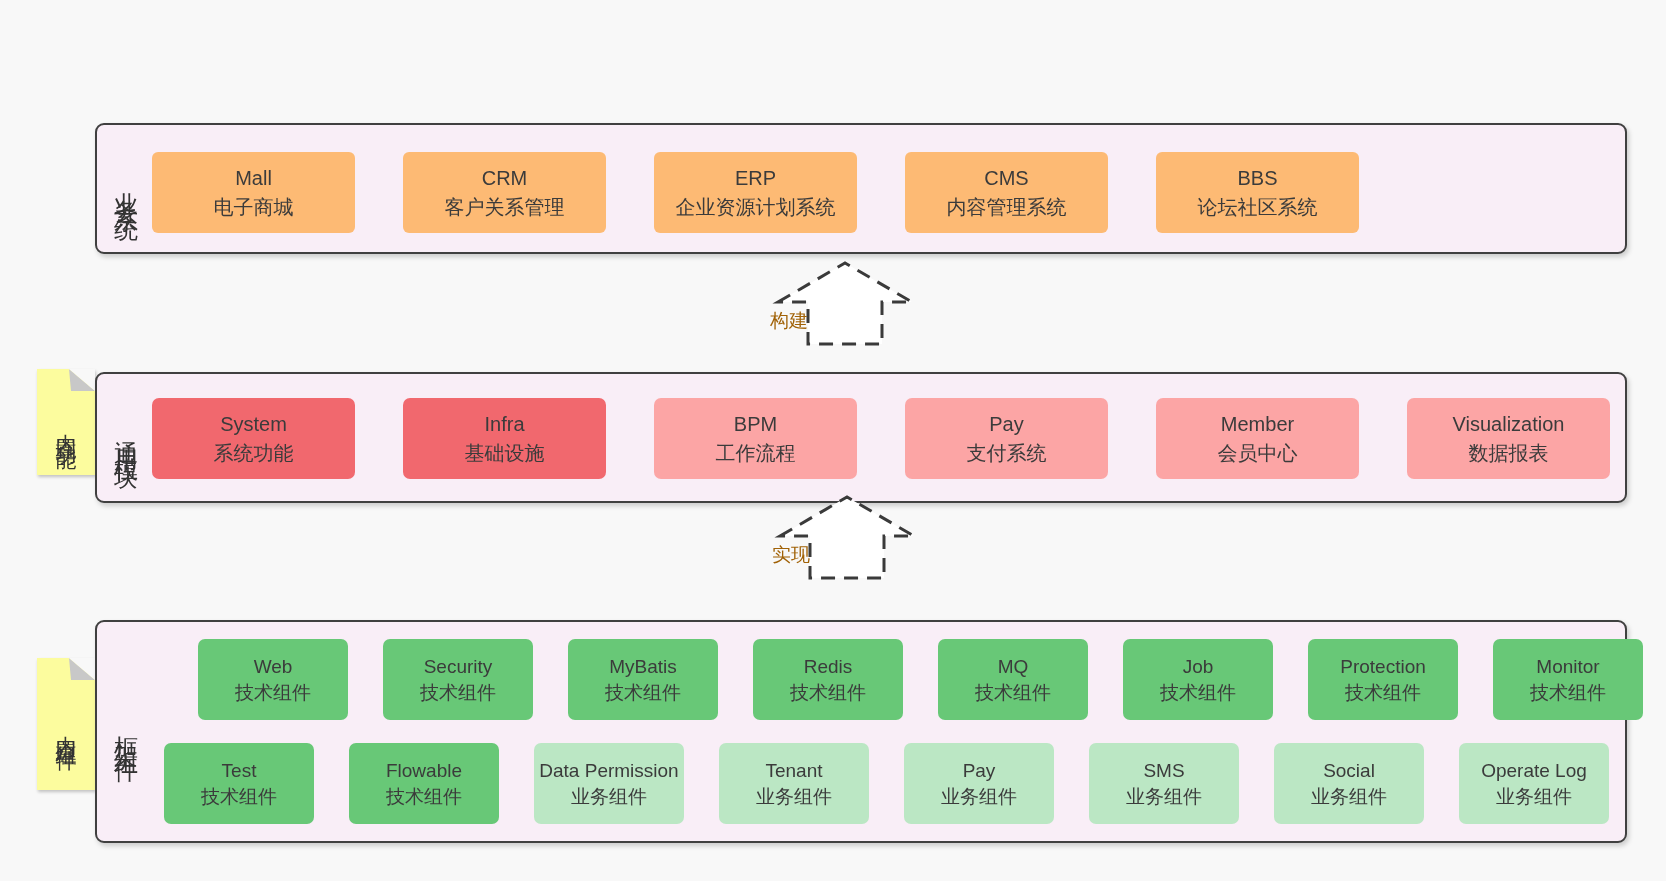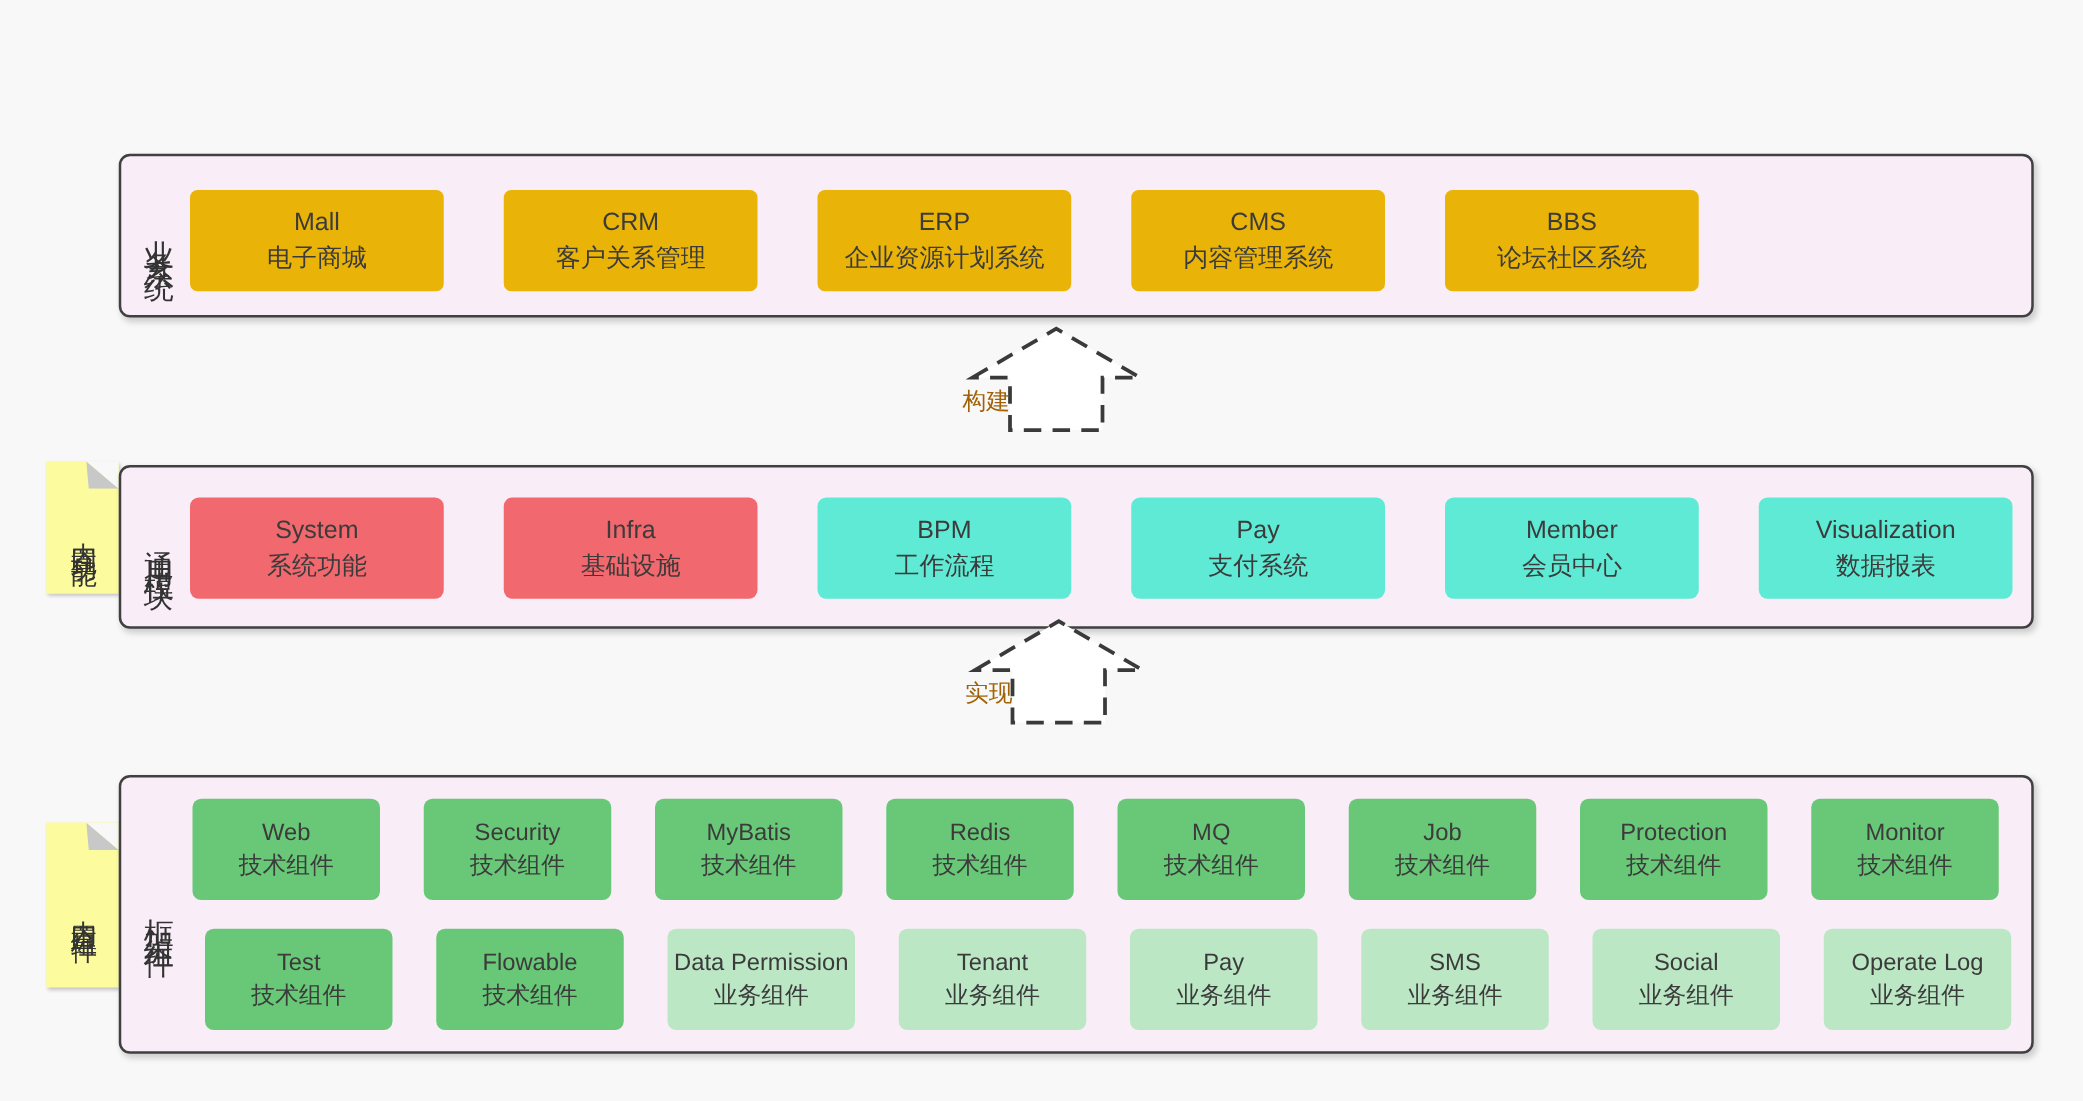--- a/index.html
+++ b/index.html
@@ -19,31 +19,31 @@
   .panel-label{
     position:absolute;left:13px;top:50%;transform:translateY(-50%);
     writing-mode:vertical-lr;text-orientation:upright;
     font-size:24px;letter-spacing:8px;color:#333;white-space:nowrap;
   }
   .box-row{position:absolute;display:flex;}
   .row-wide{left:55px;gap:48px;}
   .row-narrow{left:57px;gap:35px;}
   #panel-business .box-row{top:27px;}
   #panel-modules .box-row{top:24px;}
-  #panel-framework .row-1{top:17px;}
+  #panel-framework .row-1{top:17px;margin-left:44px;}
   #panel-framework .row-2{top:121px;padding-left:10px;}
   .box{
     width:203px;height:81px;border-radius:7px;box-sizing:border-box;
     display:flex;flex-direction:column;align-items:center;justify-content:center;
     text-align:center;font-size:20px;line-height:1.42;padding:0 6px;
   }
   #panel-framework .box{width:150px;font-size:19px;line-height:1.32;padding:0 4px;}
-  .blue{background:#eab308;border-radius:6px;}
+  .blue{background:#fdba74;border-radius:6px;}
   .red{background:#f1686e;}
-  .pink{background:#5eead4;}
+  .pink{background:#fca5a5;}
   .green{background:#68c877;}
   .green-light{background:#bbe7c4;}
   .sticky{
     position:absolute;left:37px;width:58px;background:#fcfc9e;z-index:1;
     box-shadow:1px 2px 3px rgba(0,0,0,0.22);
     display:flex;align-items:center;justify-content:center;
   }
   #sticky-modules{top:369px;height:106px;}
   #sticky-framework{top:658px;height:132px;}
   .sticky-label{

